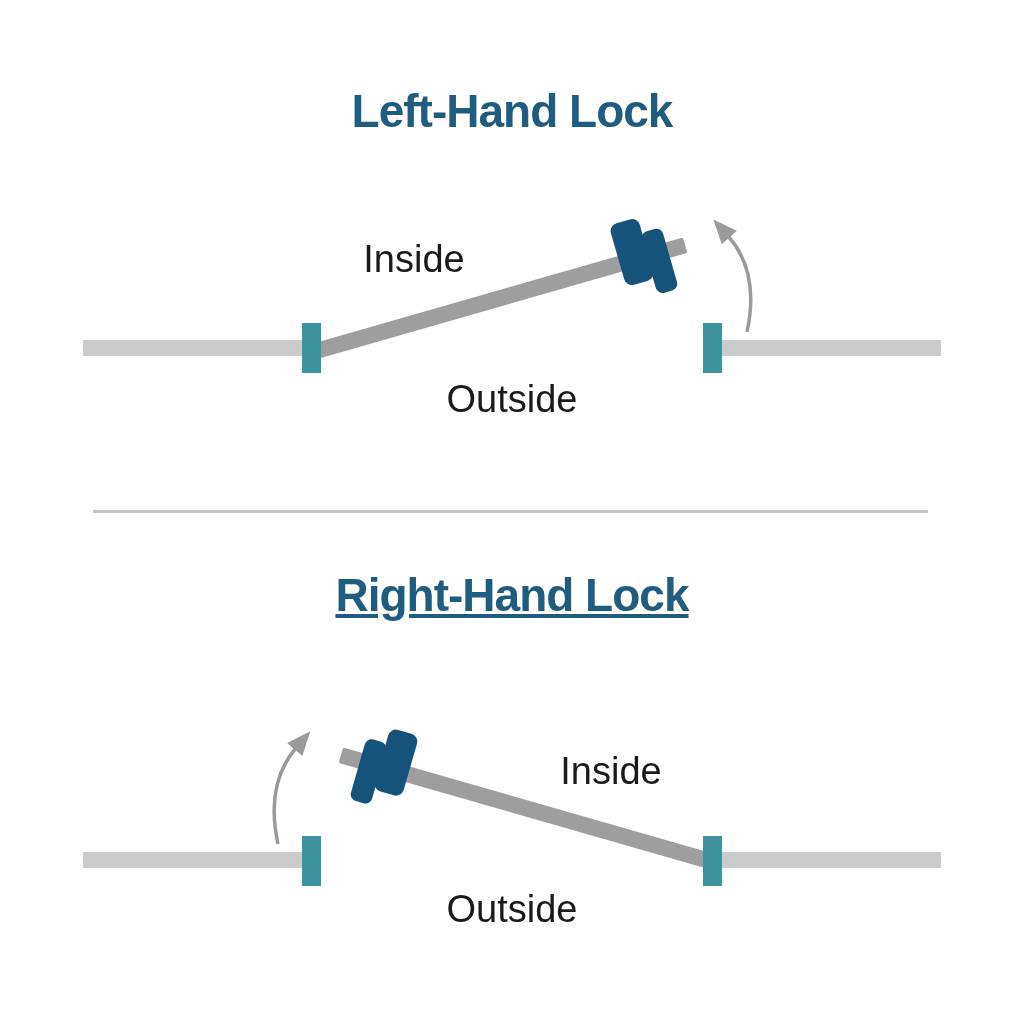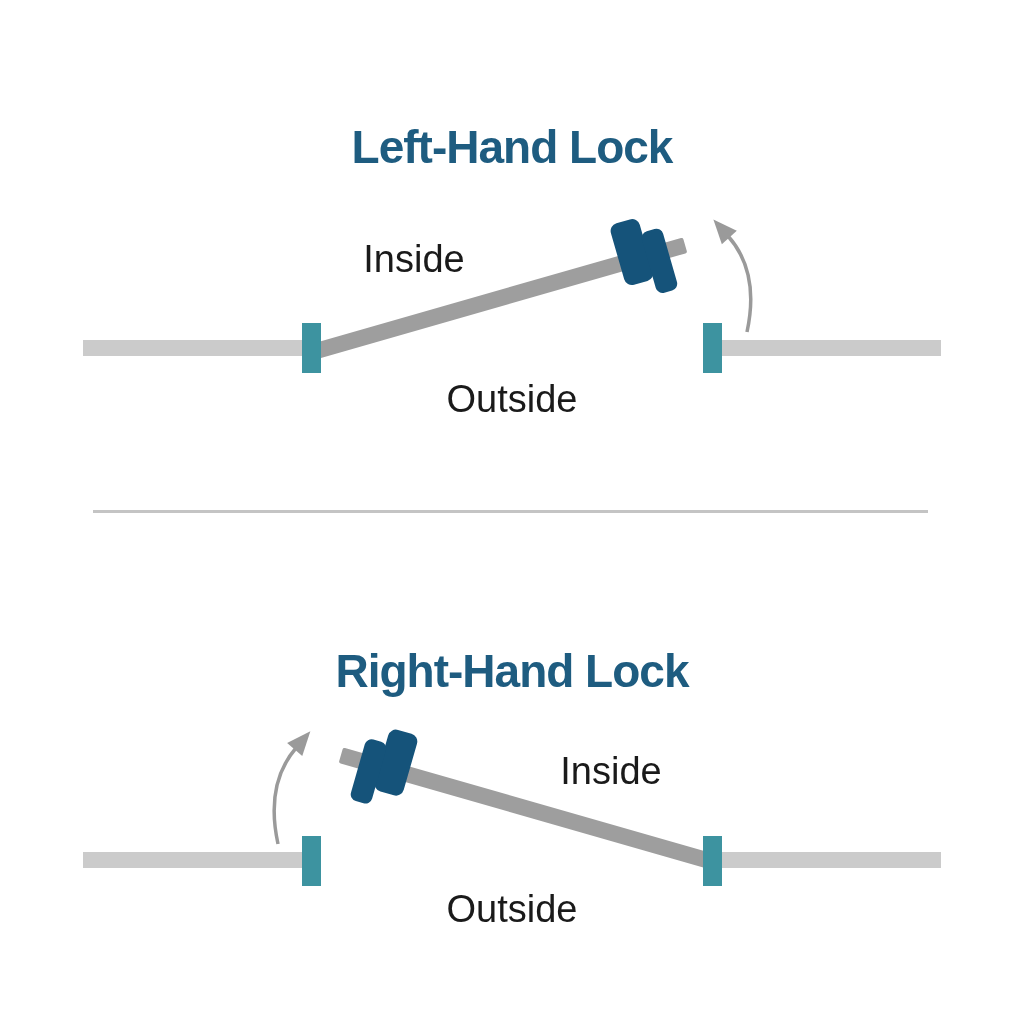--- a/index.html
+++ b/index.html
@@ -18,24 +18,23 @@
   .section-title {
     position: absolute;
     left: 0;
     width: 1024px;
     text-align: center;
     font-size: 46px;
     font-weight: 700;
     letter-spacing: -1px;
     line-height: 1;
     color: #1E5C80;
-    margin-top: 36px;
   }
   .title-top { top: 88px; }
-  .title-bottom { top: 612px; }
+  .title-bottom { top: 572px; text-decoration: underline; }
   .diagram-svg {
     position: absolute;
     left: 0;
     width: 1024px;
     height: 260px;
     display: block;
   }
   .svg-top { top: 180px; }
   .svg-bottom { top: 700px; }
   .divider {

